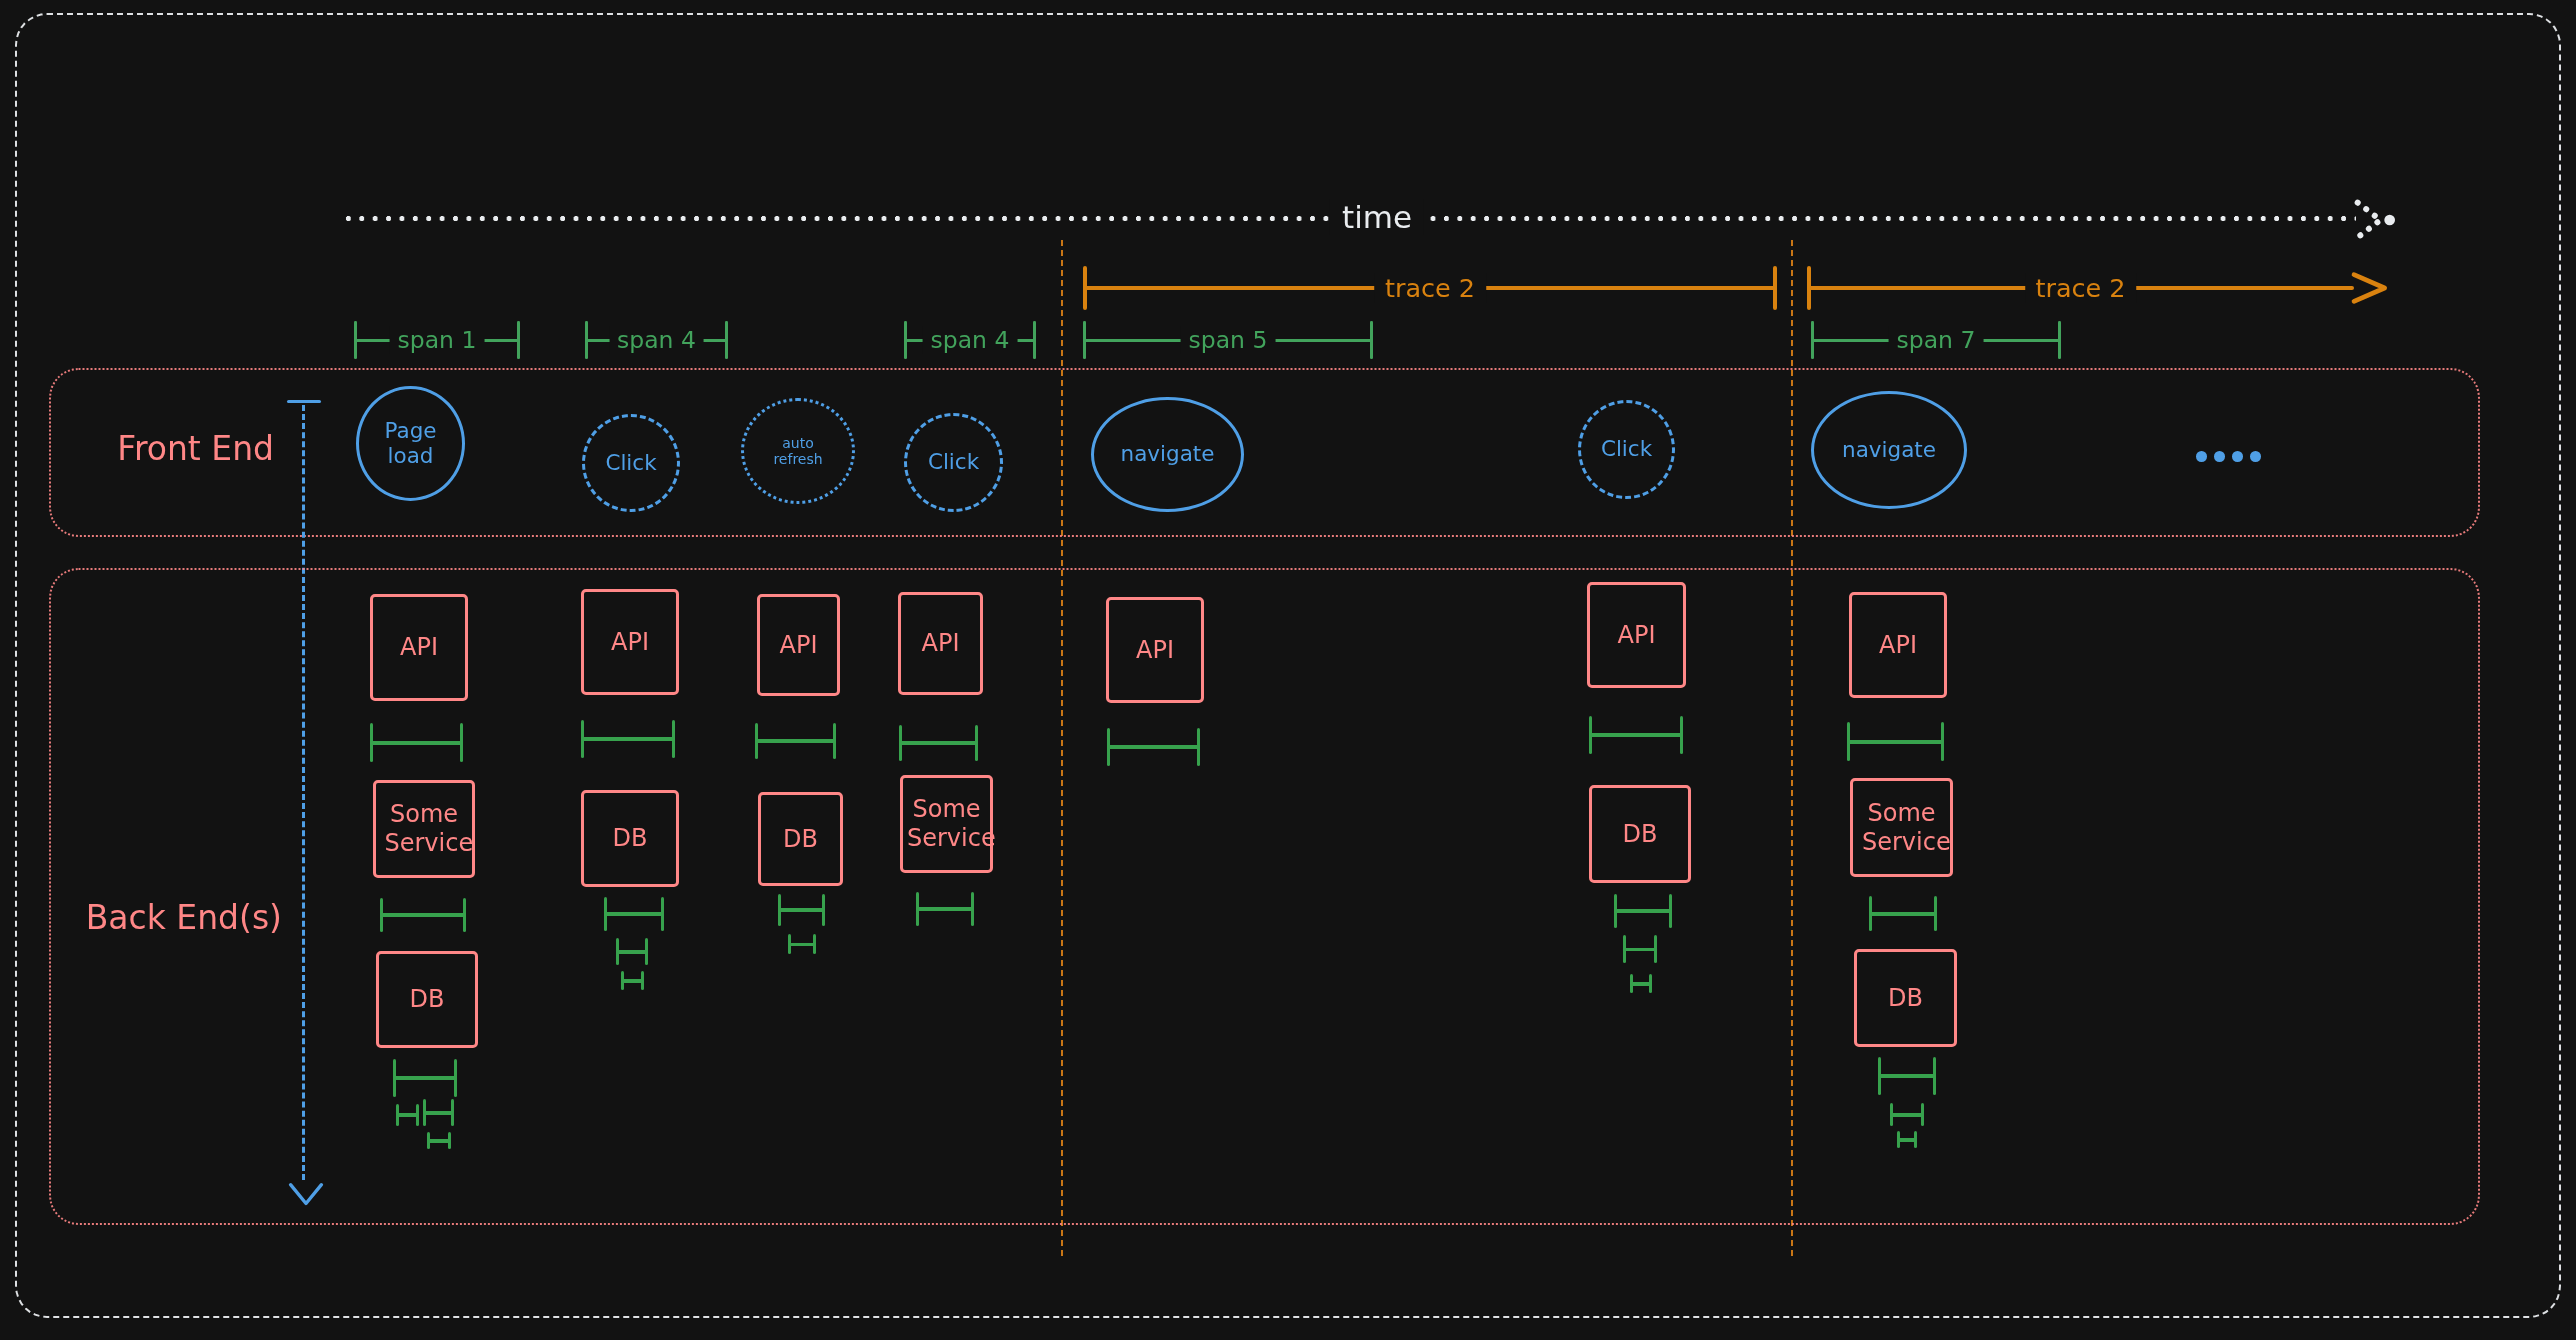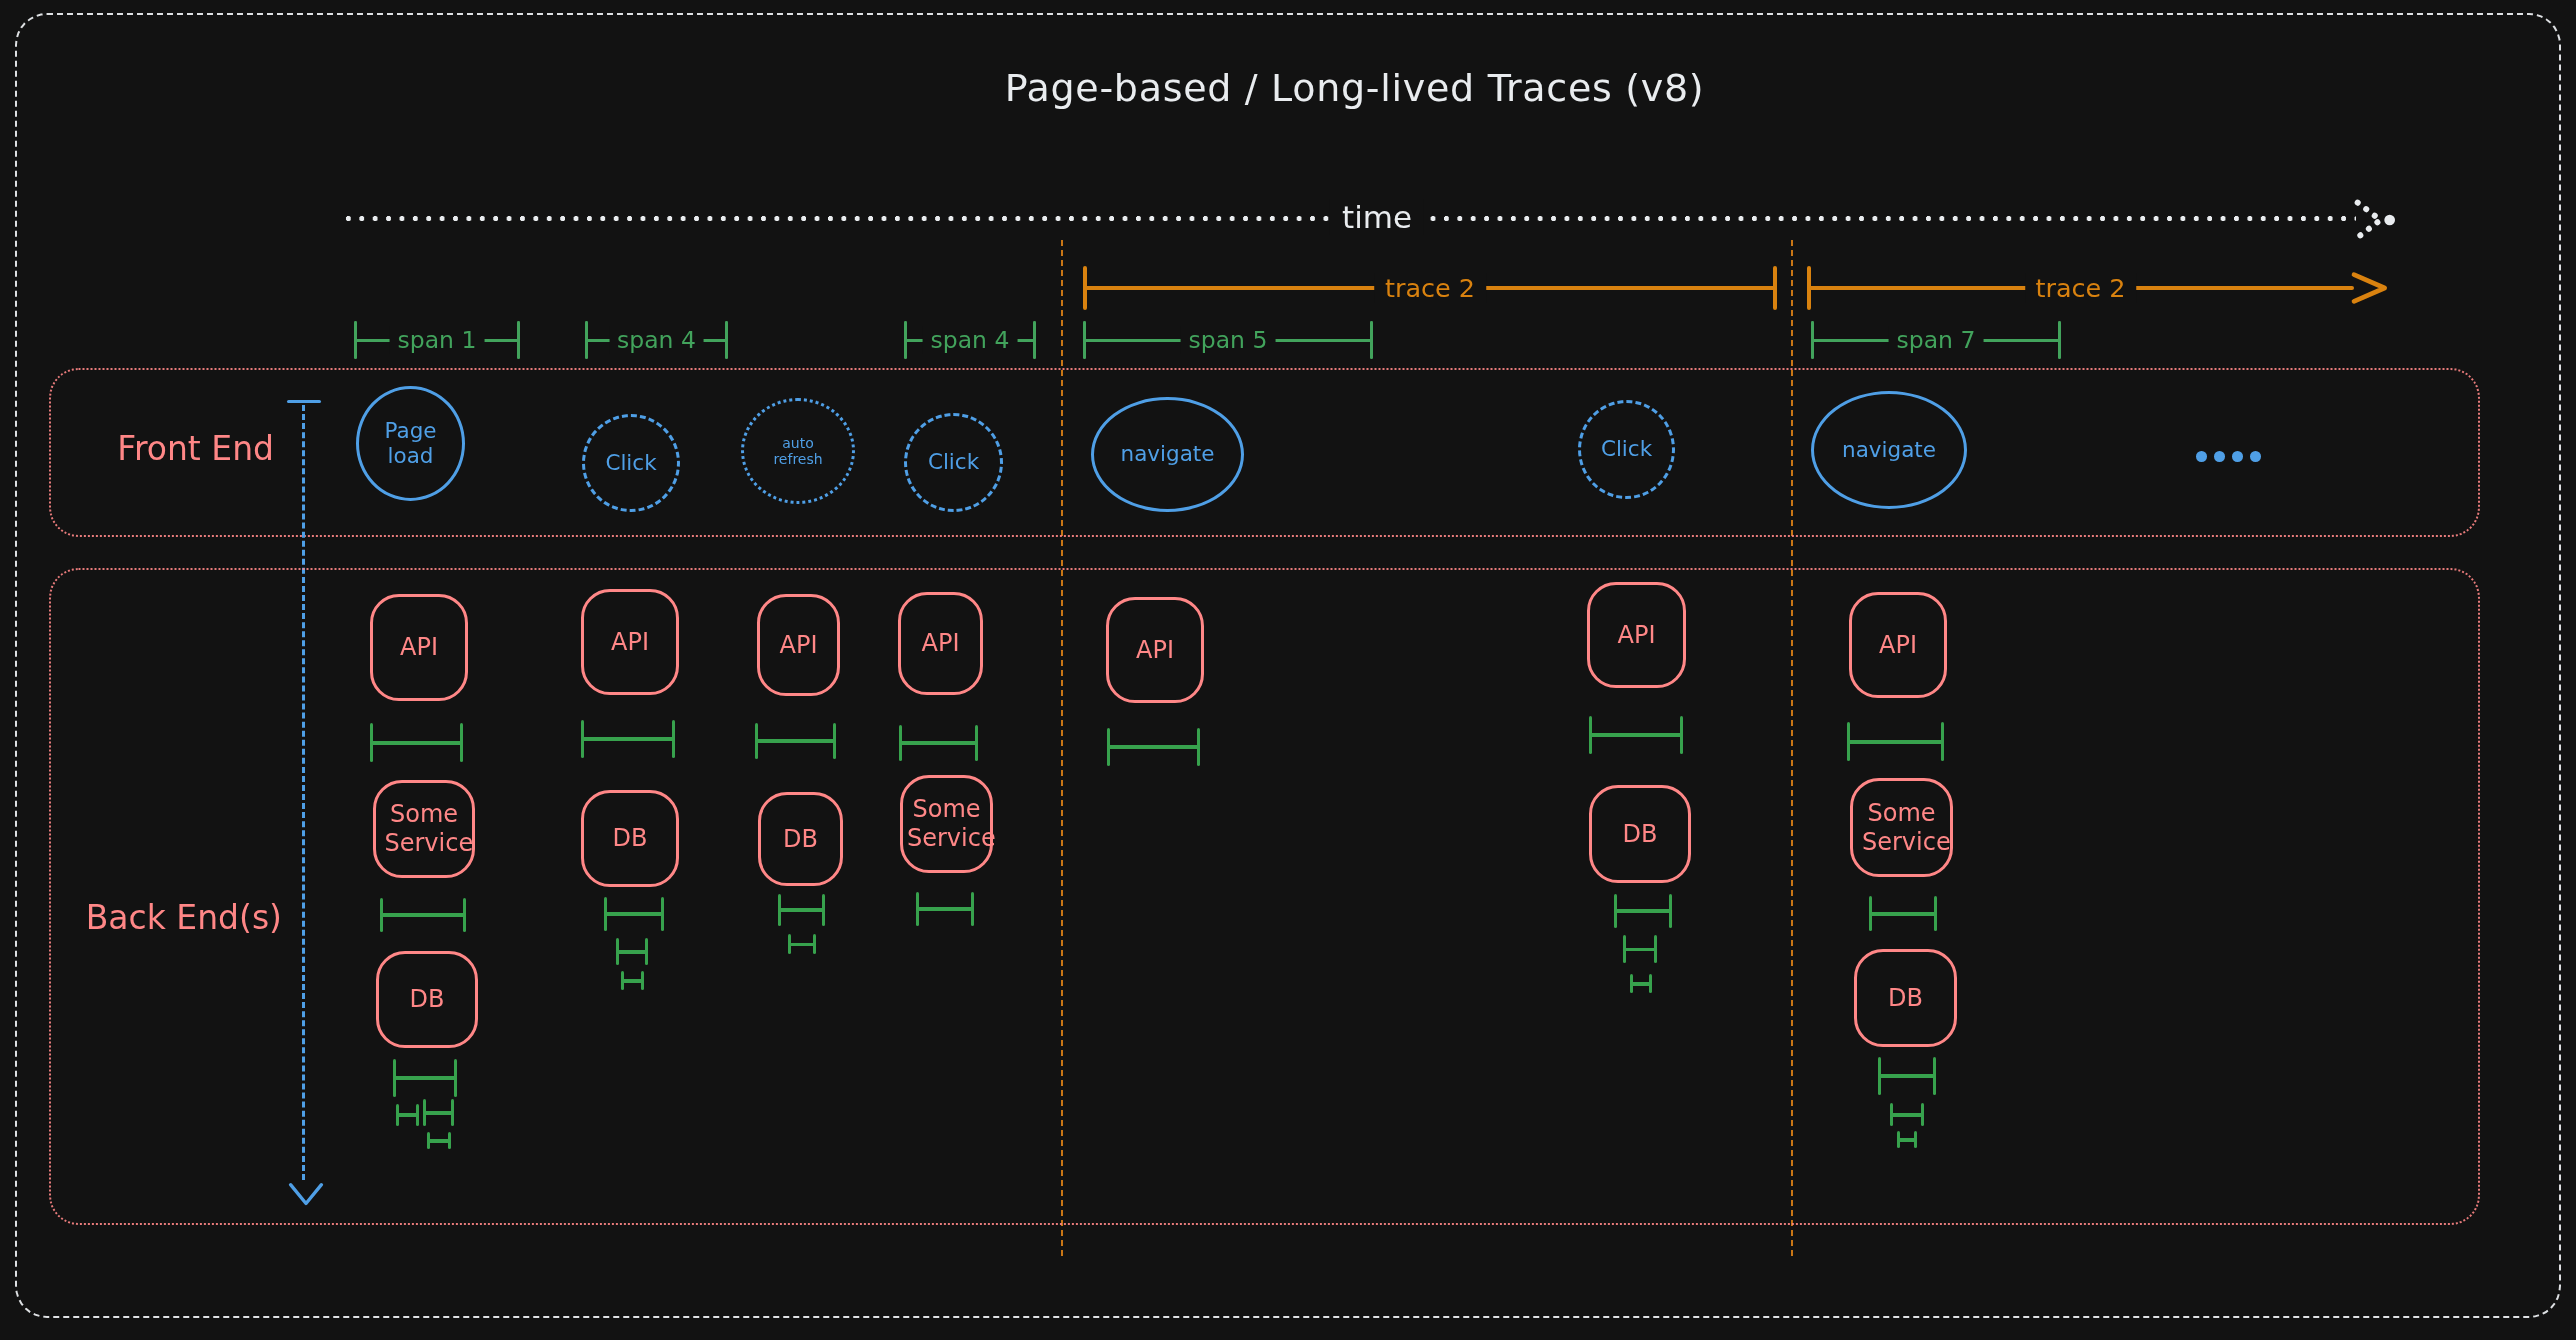--- a/index.html
+++ b/index.html
@@ -48,37 +48,36 @@
   .more{position:absolute;display:flex;gap:7.4px}
   .more i{width:10.7px;height:10.7px;border-radius:50%;background:var(--blue)}
 
   
   .varrow{position:absolute;left:302px;top:400px}
   .varrow .cap{position:absolute;left:-14.8px;top:0;width:34px;height:3.4px;background:var(--blue);border-radius:2px}
   .varrow .line{position:absolute;left:0;top:5.4px;height:775px;width:0;border-left:3.4px dashed var(--blue)}
   .varrow svg{position:absolute;left:-15.4px;top:782px;color:var(--blue)}
 
   
-  .bx{position:absolute;border:3.4px solid var(--salmon);border-radius:29px;display:flex;align-items:center;justify-content:center;color:var(--salmon);text-align:center;font-size:24px;line-height:1.2}
+  .bx{position:absolute;border:3.4px solid var(--salmon);border-radius:5px;display:flex;align-items:center;justify-content:center;color:var(--salmon);text-align:center;font-size:24px;line-height:1.2}
   .bx .wrap{display:block;max-width:79px}
   .br{position:absolute}
   .br .ln{position:absolute;left:0;right:0;top:50%;margin-top:-2px;height:4px;background:var(--green-bright);border-radius:2px}
   .br .tk{position:absolute;top:0;bottom:0;width:3.4px;background:var(--green-bright);border-radius:2px}
   .br .tk.l{left:0}.br .tk.r{right:0}
   .br.sm .ln{height:3.4px;margin-top:-1.3px}
   .br.sm .tk{width:2.7px}
 </style>
 </head>
 <body>
 
 <div class="canvas">
 
   <div class="outer"></div>
 
-  <div class="title">Page-based / Long-lived Traces (v8)</div>
 
   <div class="time-dots" style="left:345px;width:2011px"></div>
   <div class="time-lbl">time</div>
   <svg class="time-arrow" width="48" height="54" viewBox="0 0 72 80">
     <polyline points="10,14 44,40 10,66" fill="none" stroke="currentColor" stroke-width="9" stroke-linecap="round" stroke-dasharray="0.1 16"></polyline>
     <circle cx="58" cy="40" r="8" fill="currentColor"></circle>
   </svg>
 
   <div class="trace" style="left:1083px;width:694px">
     <i class="bar"></i>

